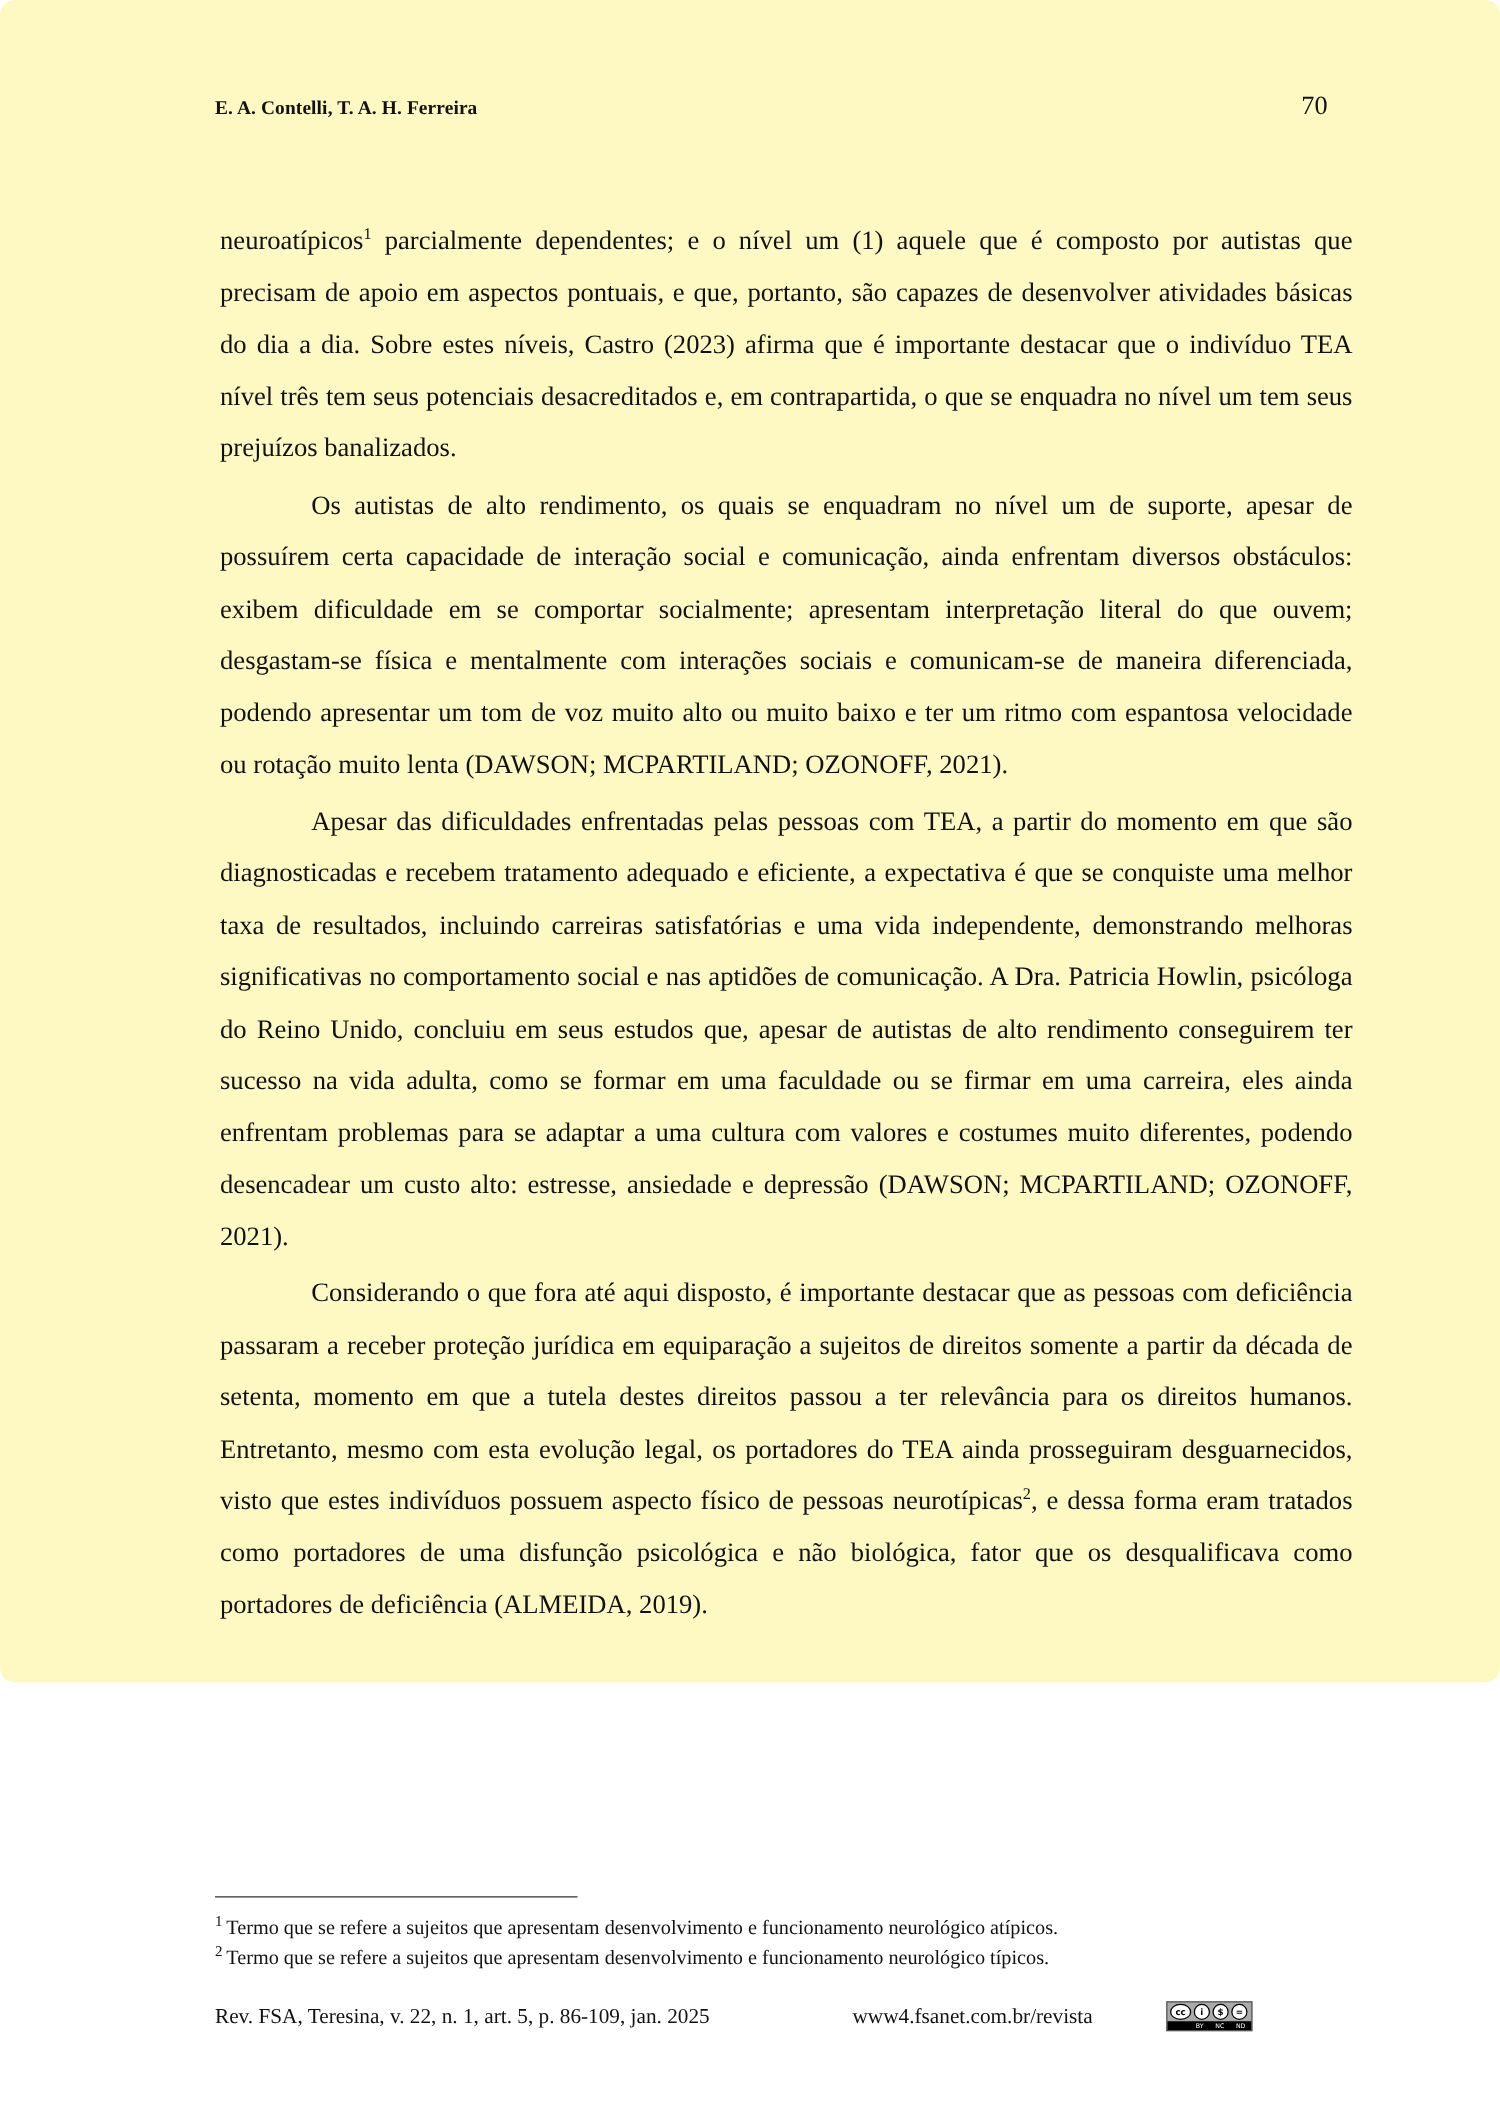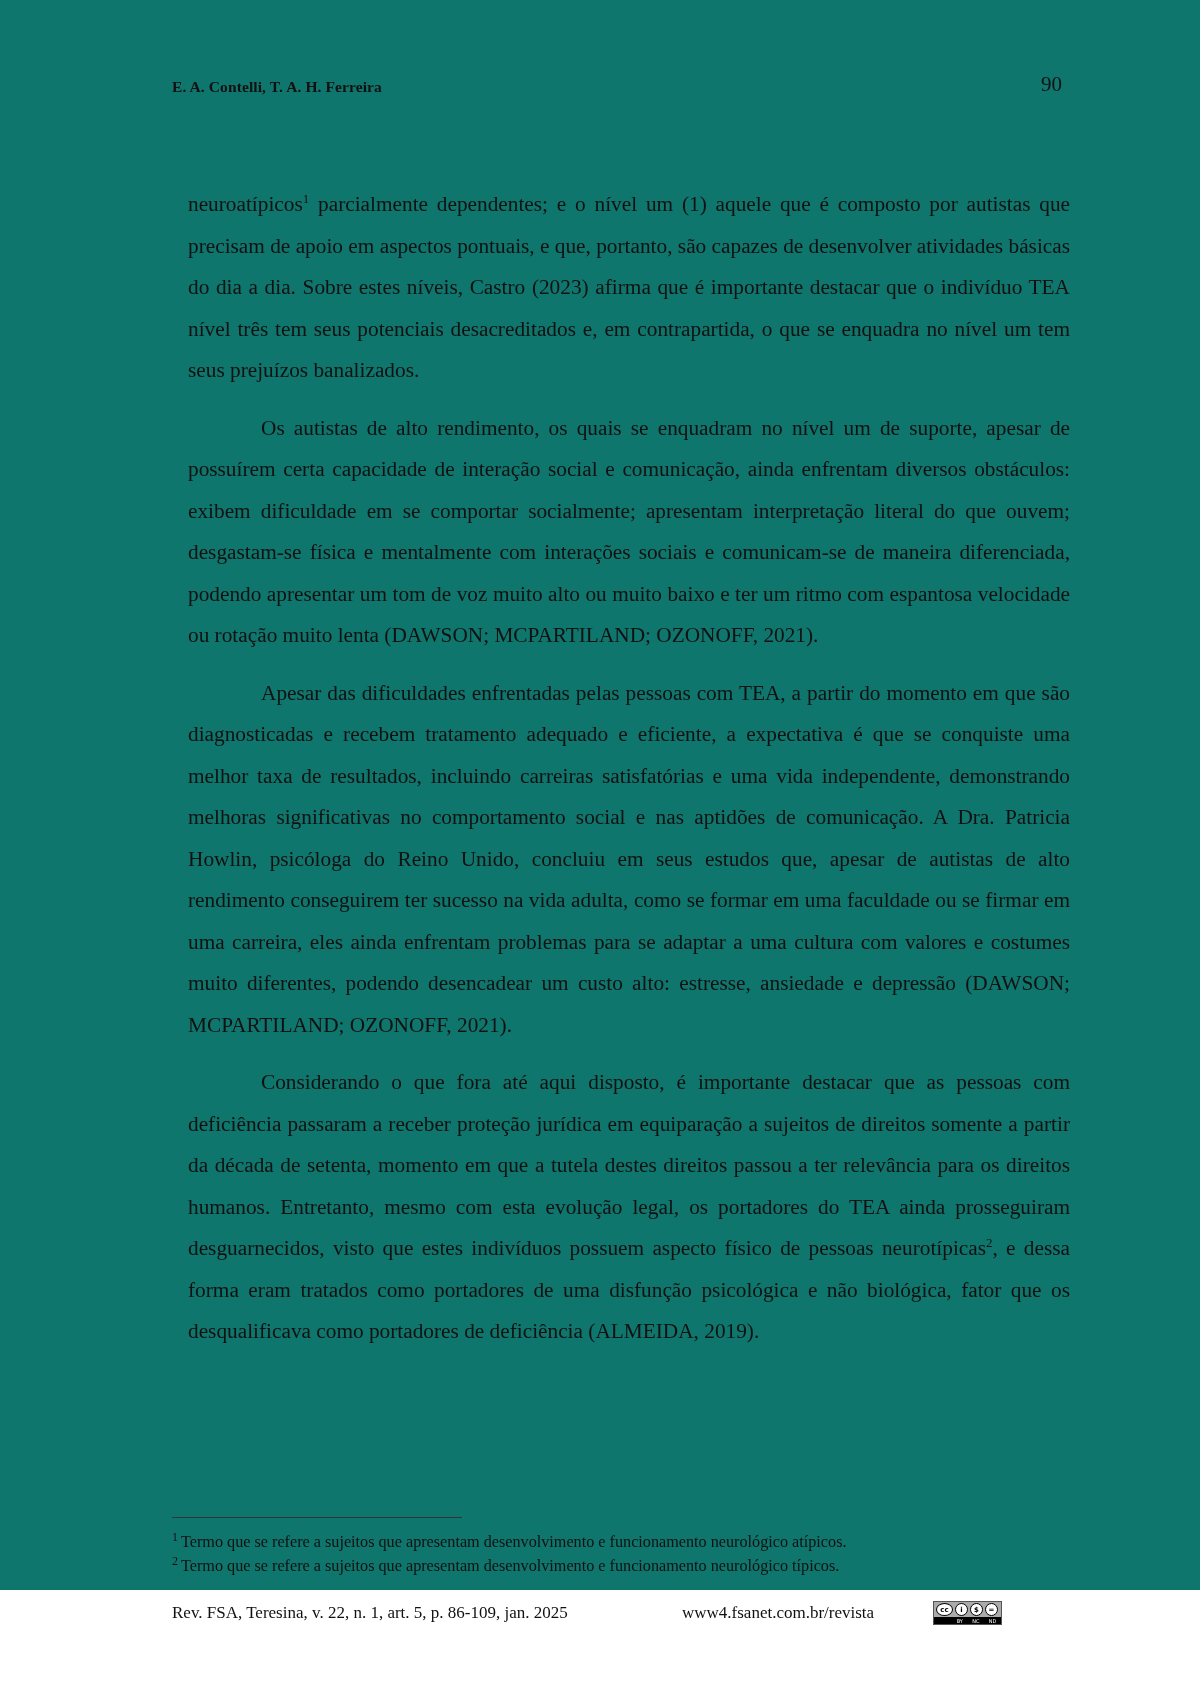--- a/index.html
+++ b/index.html
@@ -1,31 +1,31 @@
 <!DOCTYPE html>
 <html><head>
 <meta charset="utf-8">
 <style>
   html, body { margin: 0; padding: 0; background: #ffffff; }
   body { width: 1200px; height: 1698px; position: relative; overflow: hidden; color: #111; }
-  .page { position: absolute; left: 0; top: 0; width: 1200px; height: 1590px; background: #0f766e; }
+  .page { position: absolute; left: 0; top: 0; width: 1200px; height: 1346px; background: #fef9c3; border-radius: 12px; }
   .header-authors {
     position: absolute; left: 172px; top: 78px;
     font-family: "Liberation Serif", serif; font-weight: bold; font-size: 15.5px; letter-spacing: 0.1px;
   }
   .header-page {
     position: absolute; left: 1041px; top: 72px;
     font-family: "Liberation Serif", serif; font-size: 21px;
   }
   .body-text {
     position: absolute; left: 172px; top: 168px; width: 914px;
     font-family: "Liberation Serif", serif; font-size: 21.3px; line-height: 41.5px;
     text-align: justify;
   }
-  .body-text p { margin: 16px; font-family: Liberation Serif, serif; }
+  .body-text p { margin: 4px; font-family: Liberation Serif, serif; }
   .body-text p.indent { text-indent: 73px; }
   sup { font-size: 13px; line-height: 0; vertical-align: 8px; }
   .fn-rule {
     position: absolute; left: 172px; top: 1517px; width: 290px; height: 1px; background: #333;
   }
   .footnotes {
     position: absolute; left: 172px; top: 1530px; width: 900px;
     font-family: "Liberation Serif", serif; font-size: 16.2px; line-height: 24px;
   }
   .footnotes .fn { white-space: nowrap; }
@@ -52,21 +52,21 @@
     font-family: "DejaVu Sans", sans-serif; font-size: 5px; color: #fff; display: flex;
     justify-content: space-around; align-items: center; padding-left: 18px;
   }
 </style>
 </head>
 <body>
 
 <div class="page">
 
   <div class="header-authors">E. A. Contelli, T. A. H. Ferreira</div>
-  <div class="header-page">90</div>
+  <div class="header-page">70</div>
 
   <div class="body-text">
     <p><span>neuroatípicos</span><sup>1</sup><span> parcialmente dependentes; e o nível um (1) aquele que é composto por autistas que precisam de apoio em aspectos pontuais, e que, portanto, são capazes de desenvolver atividades básicas do dia a dia. Sobre estes níveis, Castro (2023) afirma que é importante destacar que o indivíduo TEA nível três tem seus potenciais desacreditados e, em contrapartida, o que se enquadra no nível um tem seus prejuízos banalizados.</span></p>
     <p class="indent">Os autistas de alto rendimento, os quais se enquadram no nível um de suporte, apesar de possuírem certa capacidade de interação social e comunicação, ainda enfrentam diversos obstáculos: exibem dificuldade em se comportar socialmente; apresentam interpretação literal do que ouvem; desgastam-se física e mentalmente com interações sociais e comunicam-se de maneira diferenciada, podendo apresentar um tom de voz muito alto ou muito baixo e ter um ritmo com espantosa velocidade ou rotação muito lenta (DAWSON; MCPARTILAND; OZONOFF, 2021).</p>
     <p class="indent">Apesar das dificuldades enfrentadas pelas pessoas com TEA, a partir do momento em que são diagnosticadas e recebem tratamento adequado e eficiente, a expectativa é que se conquiste uma melhor taxa de resultados, incluindo carreiras satisfatórias e uma vida independente, demonstrando melhoras significativas no comportamento social e nas aptidões de comunicação. A Dra. Patricia Howlin, psicóloga do Reino Unido, concluiu em seus estudos que, apesar de autistas de alto rendimento conseguirem ter sucesso na vida adulta, como se formar em uma faculdade ou se firmar em uma carreira, eles ainda enfrentam problemas para se adaptar a uma cultura com valores e costumes muito diferentes, podendo desencadear um custo alto: estresse, ansiedade e depressão (DAWSON; MCPARTILAND; OZONOFF, 2021).</p>
     <p class="indent"><span>Considerando o que fora até aqui disposto, é importante destacar que as pessoas com deficiência passaram a receber proteção jurídica em equiparação a sujeitos de direitos somente a partir da década de setenta, momento em que a tutela destes direitos passou a ter relevância para os direitos humanos. Entretanto, mesmo com esta evolução legal, os portadores do TEA ainda prosseguiram desguarnecidos, visto que estes indivíduos possuem aspecto físico de pessoas neurotípicas</span><sup>2</sup><span>, e dessa forma eram tratados como portadores de uma disfunção psicológica e não biológica, fator que os desqualificava como portadores de deficiência (ALMEIDA, 2019).</span></p>
   </div>
 
   <div class="fn-rule"></div>
 

